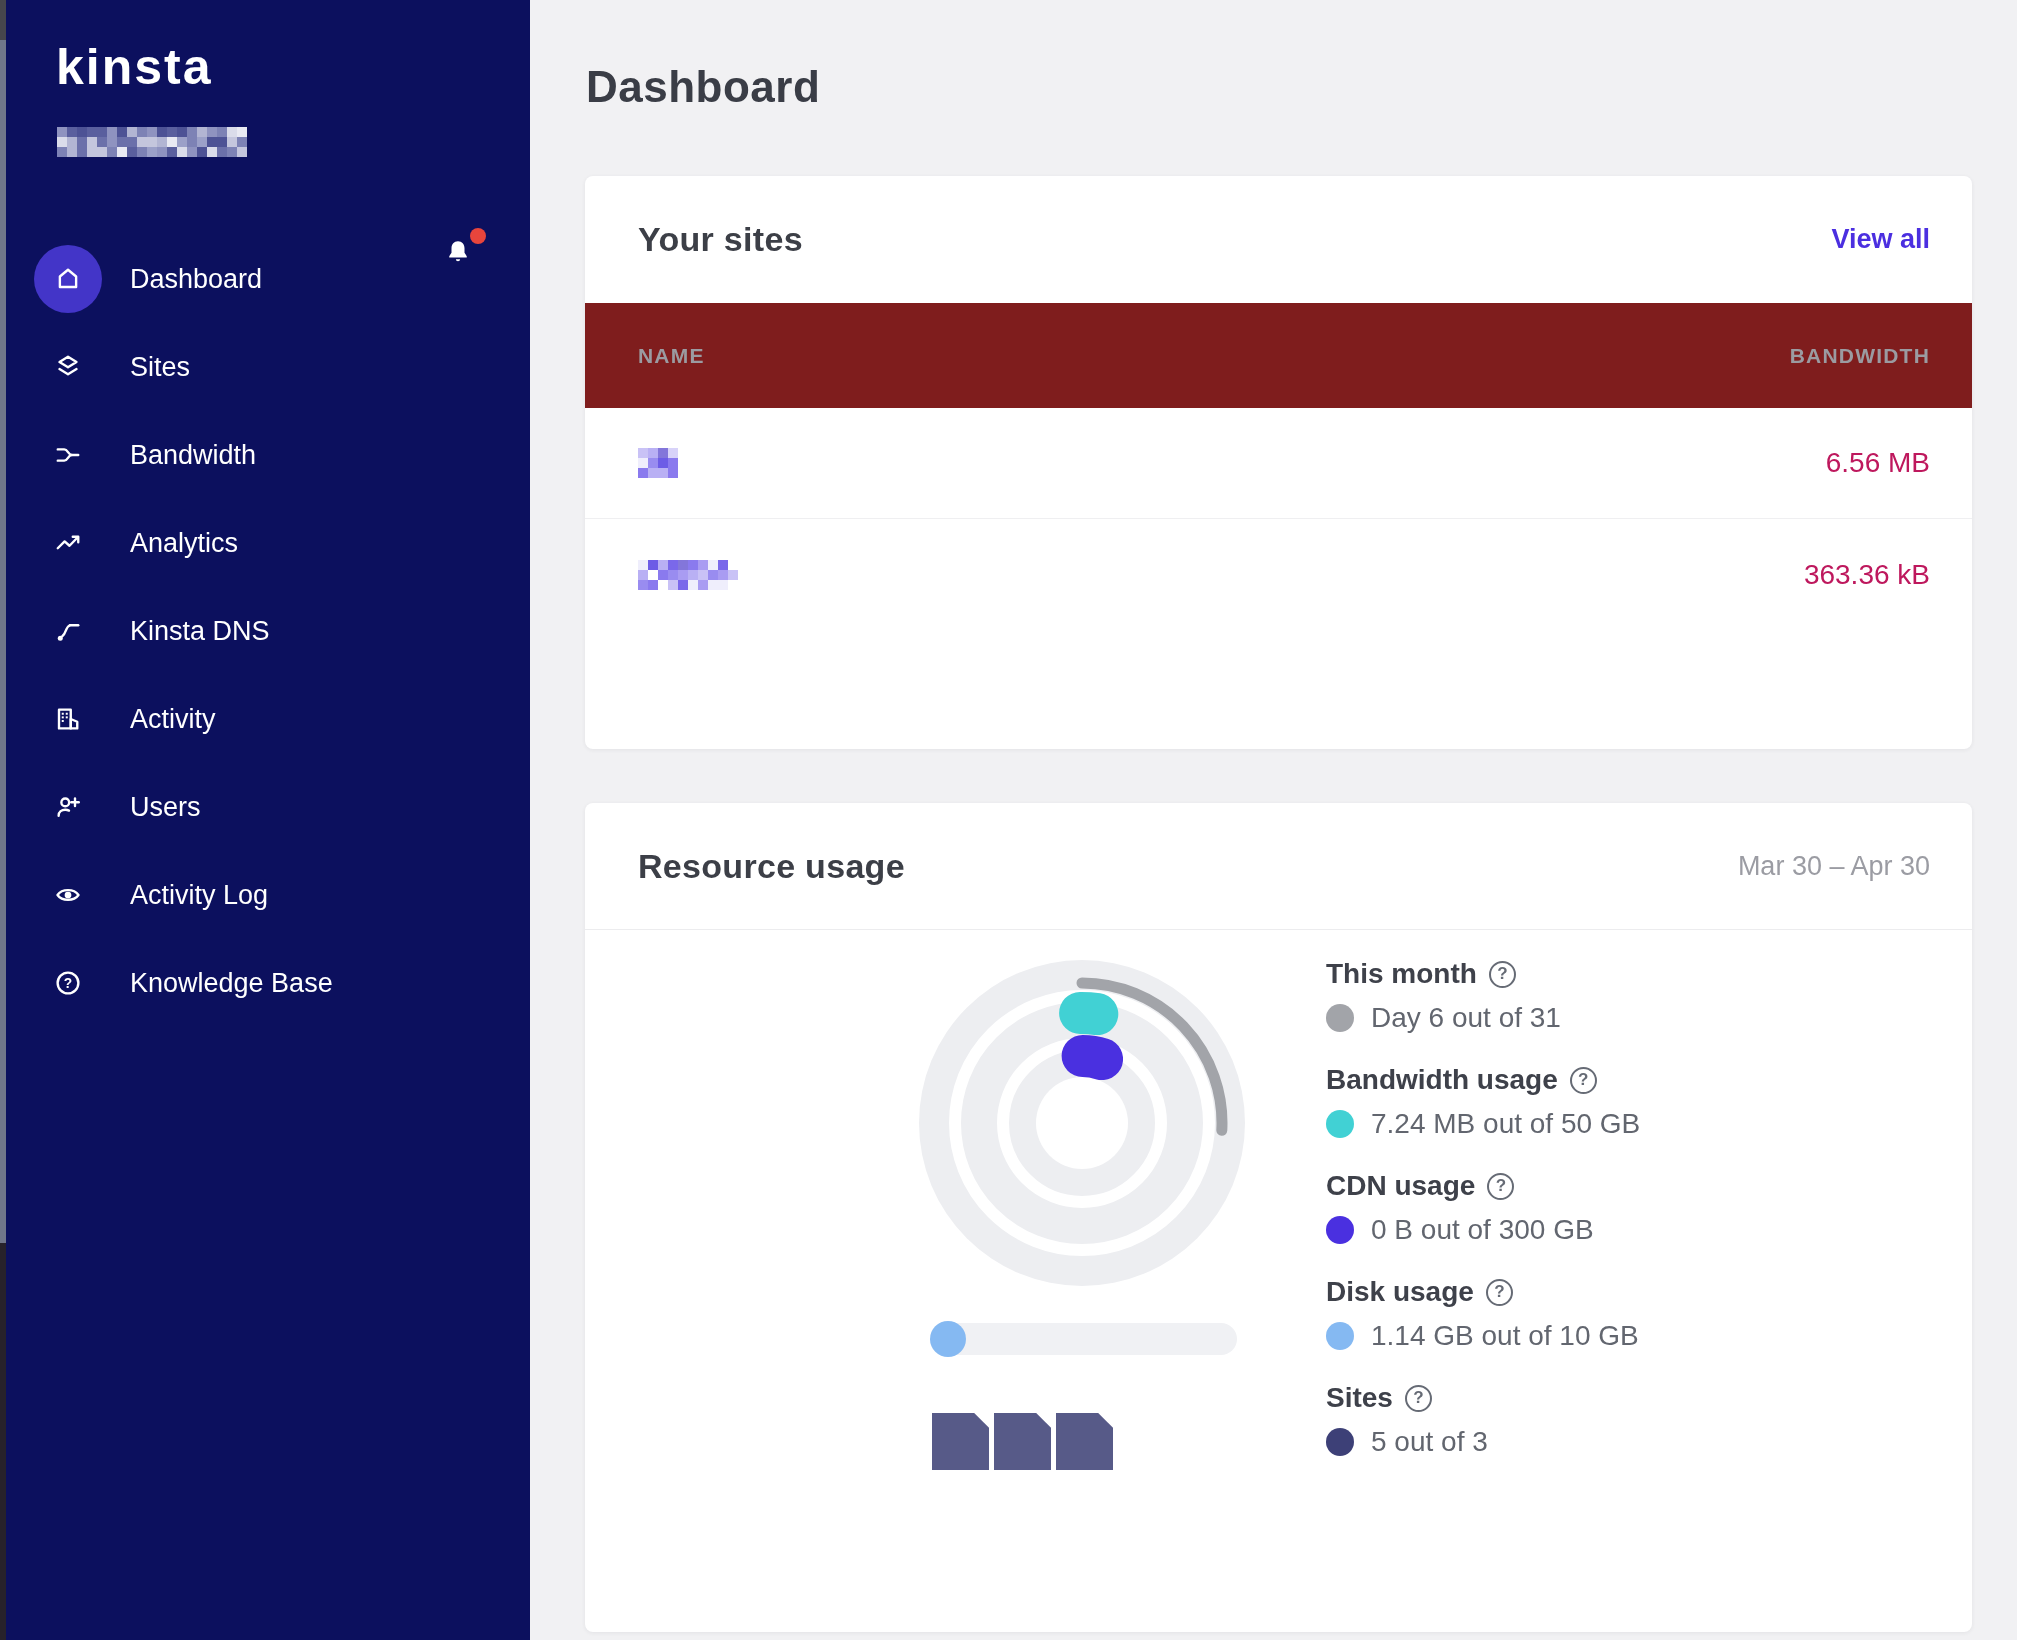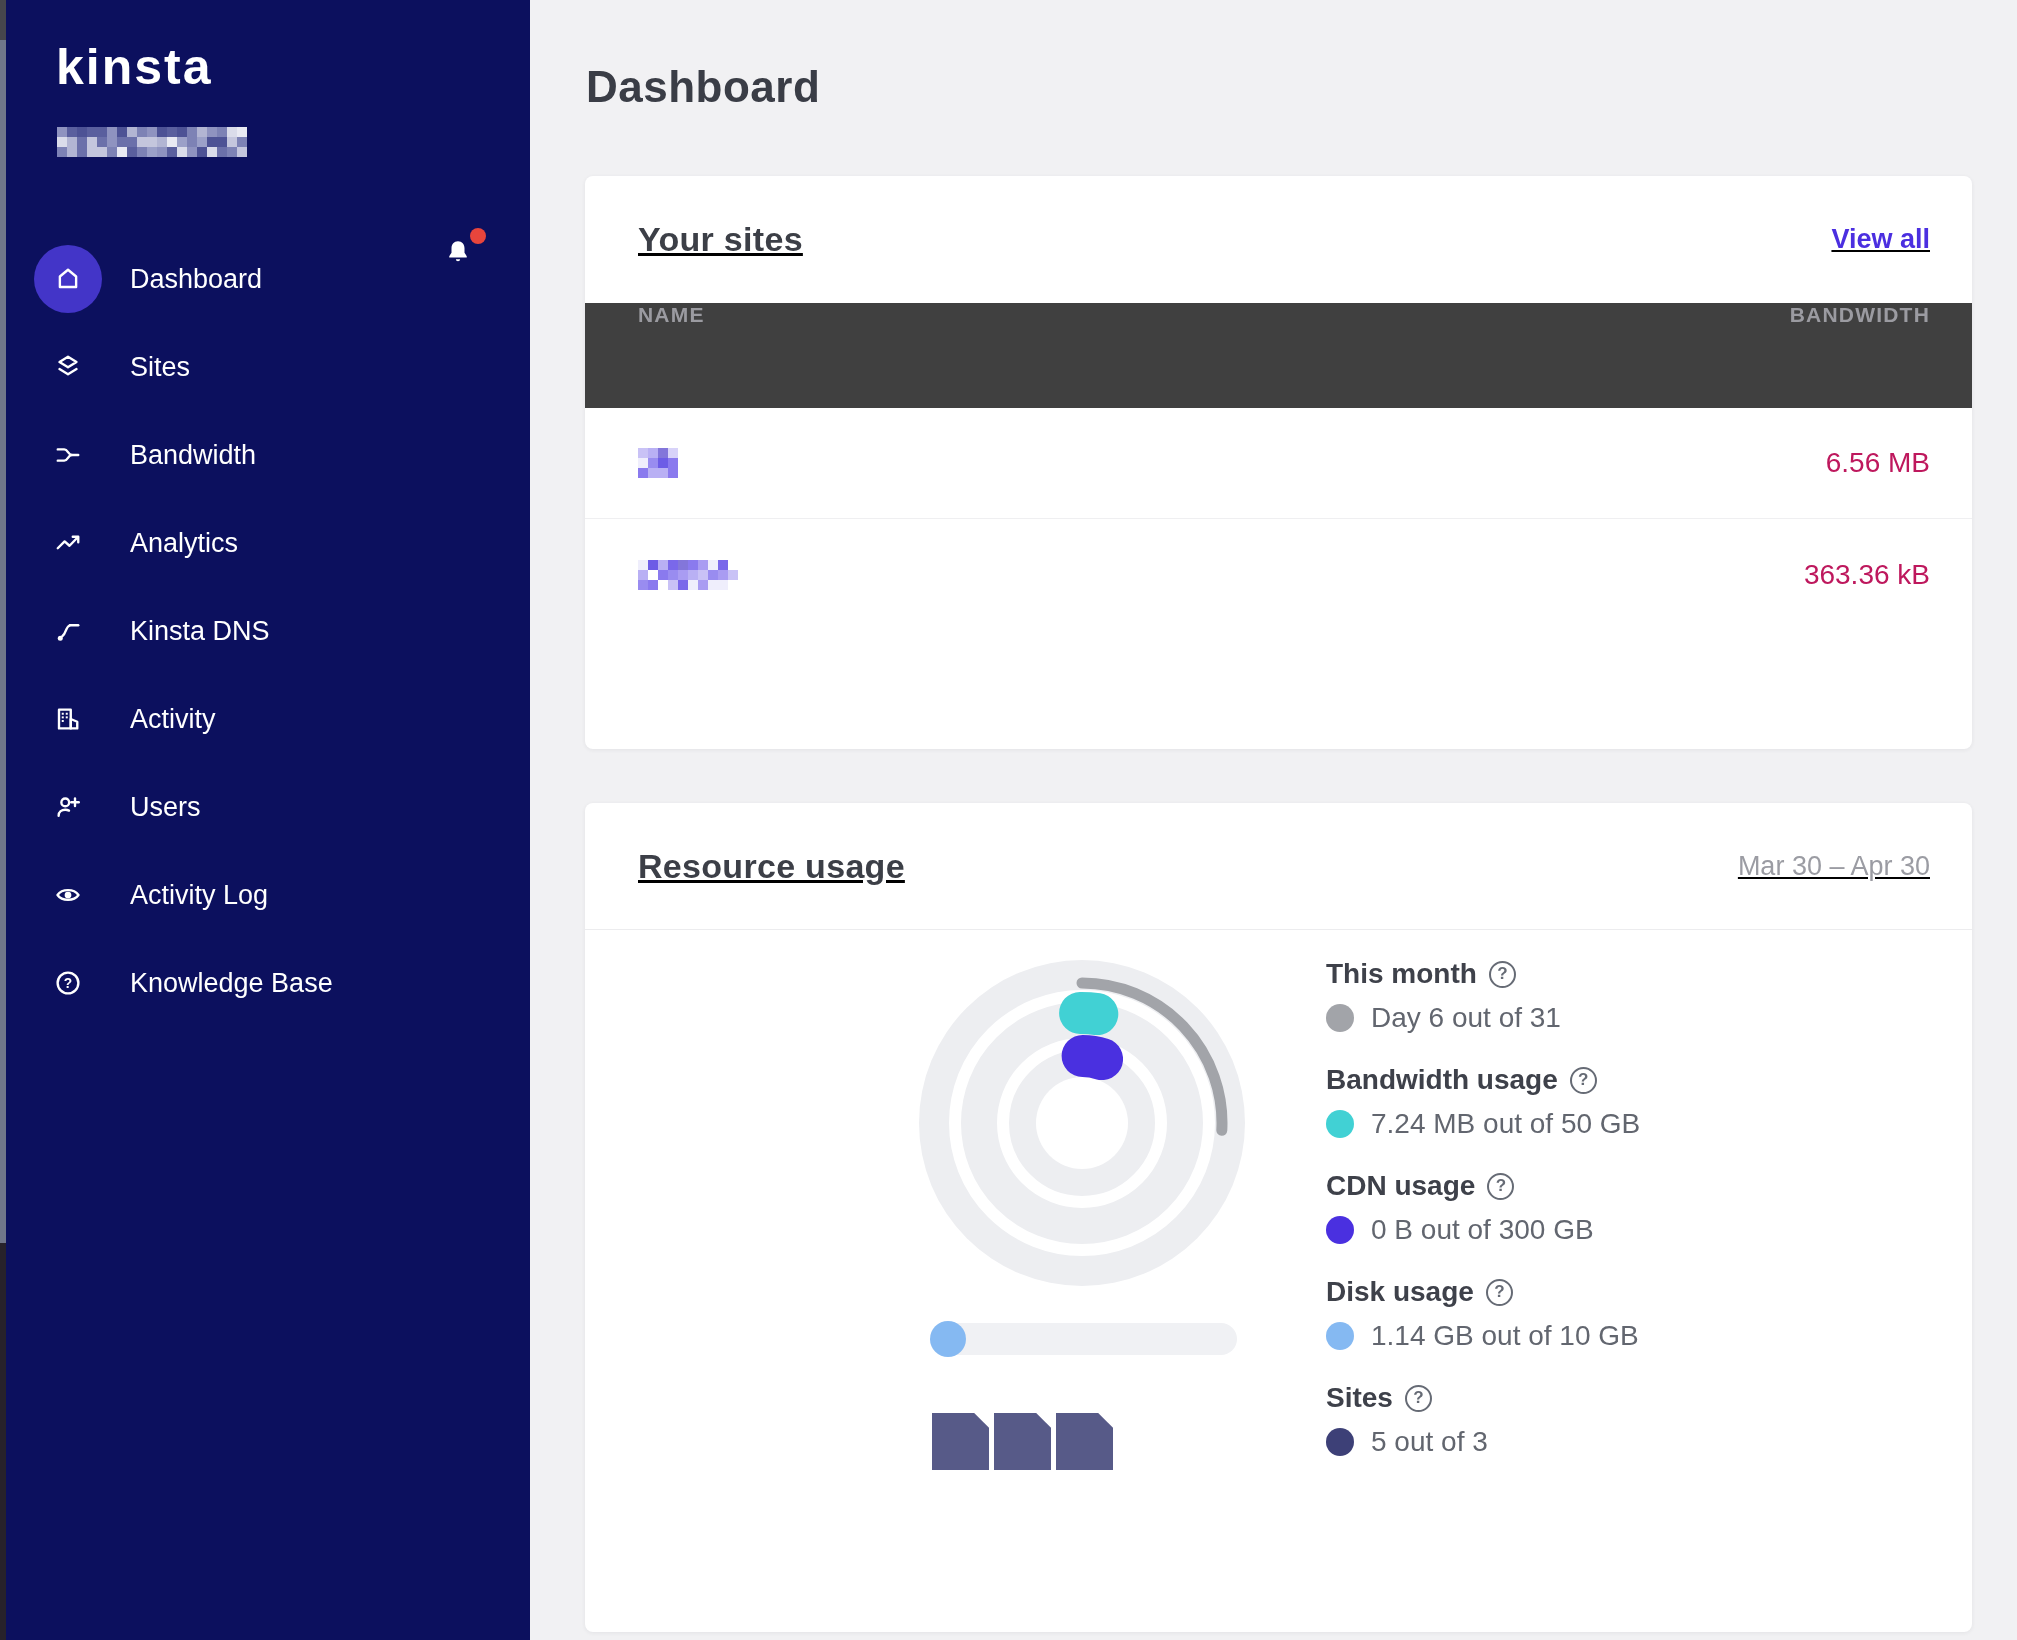--- a/index.html
+++ b/index.html
@@ -40,26 +40,26 @@
 
   
   .main { position:absolute; left:530px; top:0; width:1487px; height:1640px; }
   .page-title { position:absolute; left:56px; top:62px; font-size:44px; font-weight:bold; color:#3a3d46; letter-spacing:0.5px; }
 
   .card { position:absolute; left:55px; width:1387px; background:#fff; border-radius:8px;
     box-shadow:0 1px 4px rgba(40,40,60,0.07); }
   .card-sites { top:176px; height:573px; }
   .card-resource { top:803px; height:829px; }
 
-  .card-head { height:127px; display:flex; align-items:center; padding:0 42px 0 53px;text-decoration:underline; }
+  .card-head { height:127px; display:flex; align-items:center; padding:0 42px 0 53px; }
   .card-title { font-size:34px; font-weight:bold; color:#3c3f47; letter-spacing:0.3px; }
   .view-all { margin-left:auto; font-size:27px; font-weight:bold; color:#4b2fe0; text-decoration:none; cursor:pointer; }
   .date-range { margin-left:auto; font-size:27px; color:#9b9ca3; }
 
-  .thead { height:105px; background:#404040; display:flex; align-items:flex-start;
+  .thead { height:105px; background:#7f1d1d; display:flex; align-items:center;
     padding:0 42px 0 53px; font-size:21px; font-weight:bold; color:#9b9ba1; letter-spacing:1.2px; }
   .th-right { margin-left:auto; }
 
   .trow { height:111px; display:flex; align-items:center; padding:0 42px 0 53px;
     border-bottom:1px solid #efeff1; }
   .trow:last-child { border-bottom:none; }
   .site-link { cursor:pointer; }
   .cell-bandwidth { margin-left:auto; font-size:28px; color:#be185d; }
 
   .card-resource .card-head { border-bottom:1px solid #ececee; }

